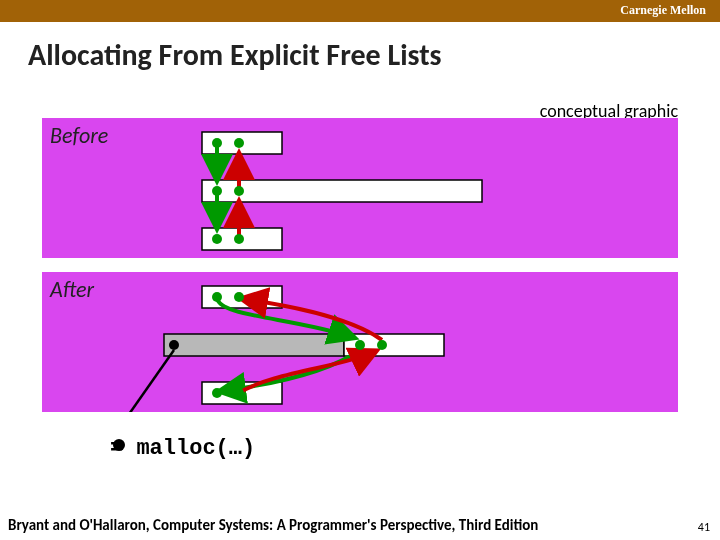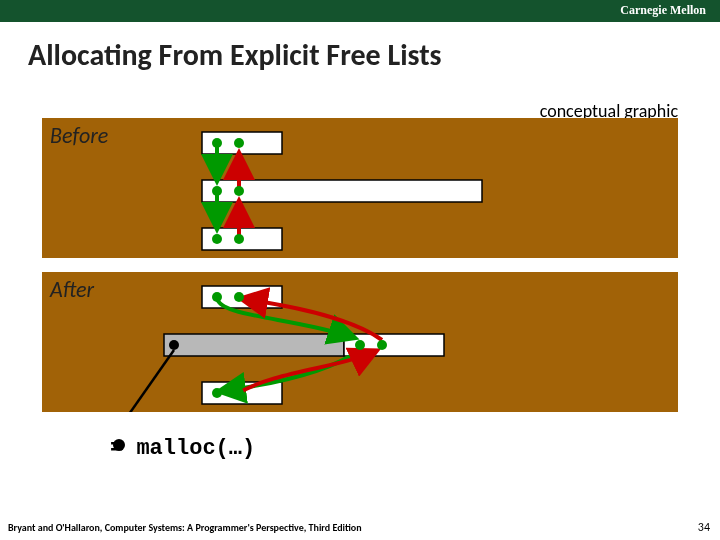--- a/index.html
+++ b/index.html
@@ -7,21 +7,21 @@
     width: 720px;
     height: 540px;
     background: #fff;
     font-family: Calibri, Arial, sans-serif;
     position: relative;
     overflow: hidden;
   }
   .header-bar {
     width: 100%;
     height: 22px;
-    background: #14532d;
+    background: #a16207;
     position: relative;
   }
   .cmu-label {
     position: absolute;
     right: 14px;
     top: 3px;
     color: #fff;
     font-weight: bold;
     font-size: 12px;
     font-family: 'Times New Roman', serif;
@@ -35,21 +35,21 @@
   .conceptual {
     position: absolute;
     right: 42px;
     top: 100px;
     font-size: 18px;
     color: #000000;
   }
   .panel {
     position: absolute;
     left: 42px;
-    background: #a16207;
+    background: #d946ef;
     height: 140px;
   }
   .panel.before { top: 118px; width: 636px; }
   .panel.after  { top: 272px; width: 636px; }
   .panel-label {
     position: absolute;
     left: 8px;
     top: 4px;
     font-style: italic;
     font-size: 22px;
@@ -74,21 +74,21 @@
   .malloc-text {
     font-family: 'Courier New', monospace;
     font-size: 22px;
     font-weight: bold;
     color: #000;
   }
   .footer {
     position: absolute;
     bottom: 6px;
     left: 8px;
-    font-size: 10px;
+    font-size: 15px;
     color: #000;
     font-weight: bold;
   }
   .pagenum {
     position: absolute;
     bottom: 6px;
     right: 10px;
     font-size: 12px;
     color: #000;
   }
@@ -175,13 +175,13 @@
 </div>
 
 <div class="malloc-row">
   <svg width="18" height="18">
     <circle cx="9" cy="9" r="6" fill="#000"></circle>
   </svg>
   <span class="malloc-text">= malloc(…)</span>
 </div>
 
 <div class="footer">Bryant and O'Hallaron, Computer Systems: A Programmer's Perspective, Third Edition</div>
-<div class="pagenum">34</div>
+<div class="pagenum">41</div>
 
 </body></html>

